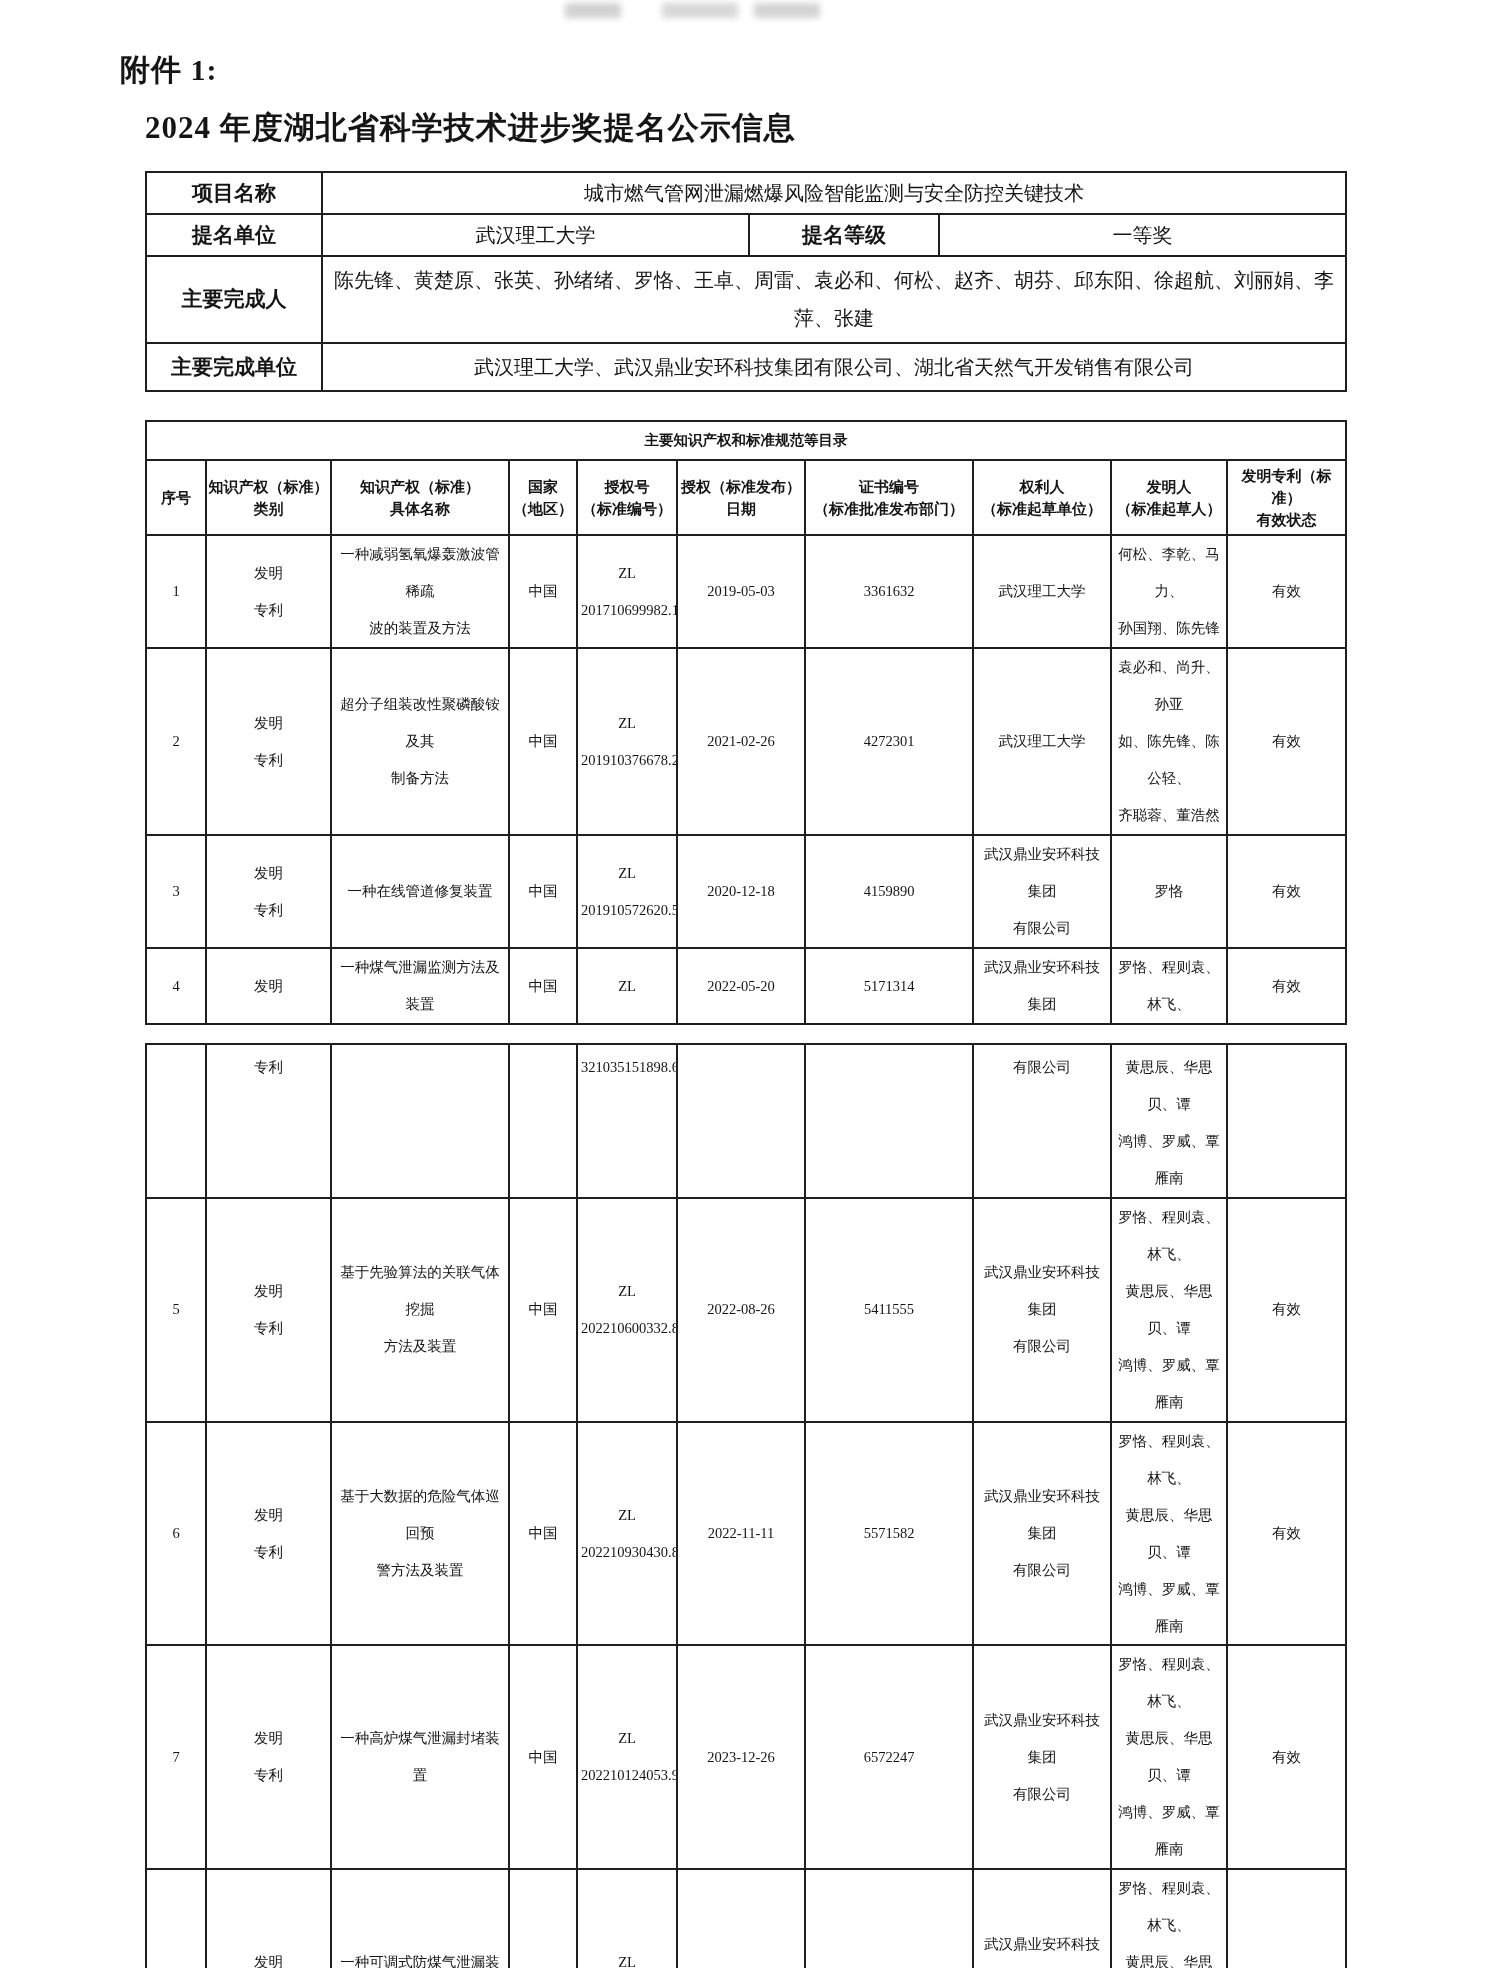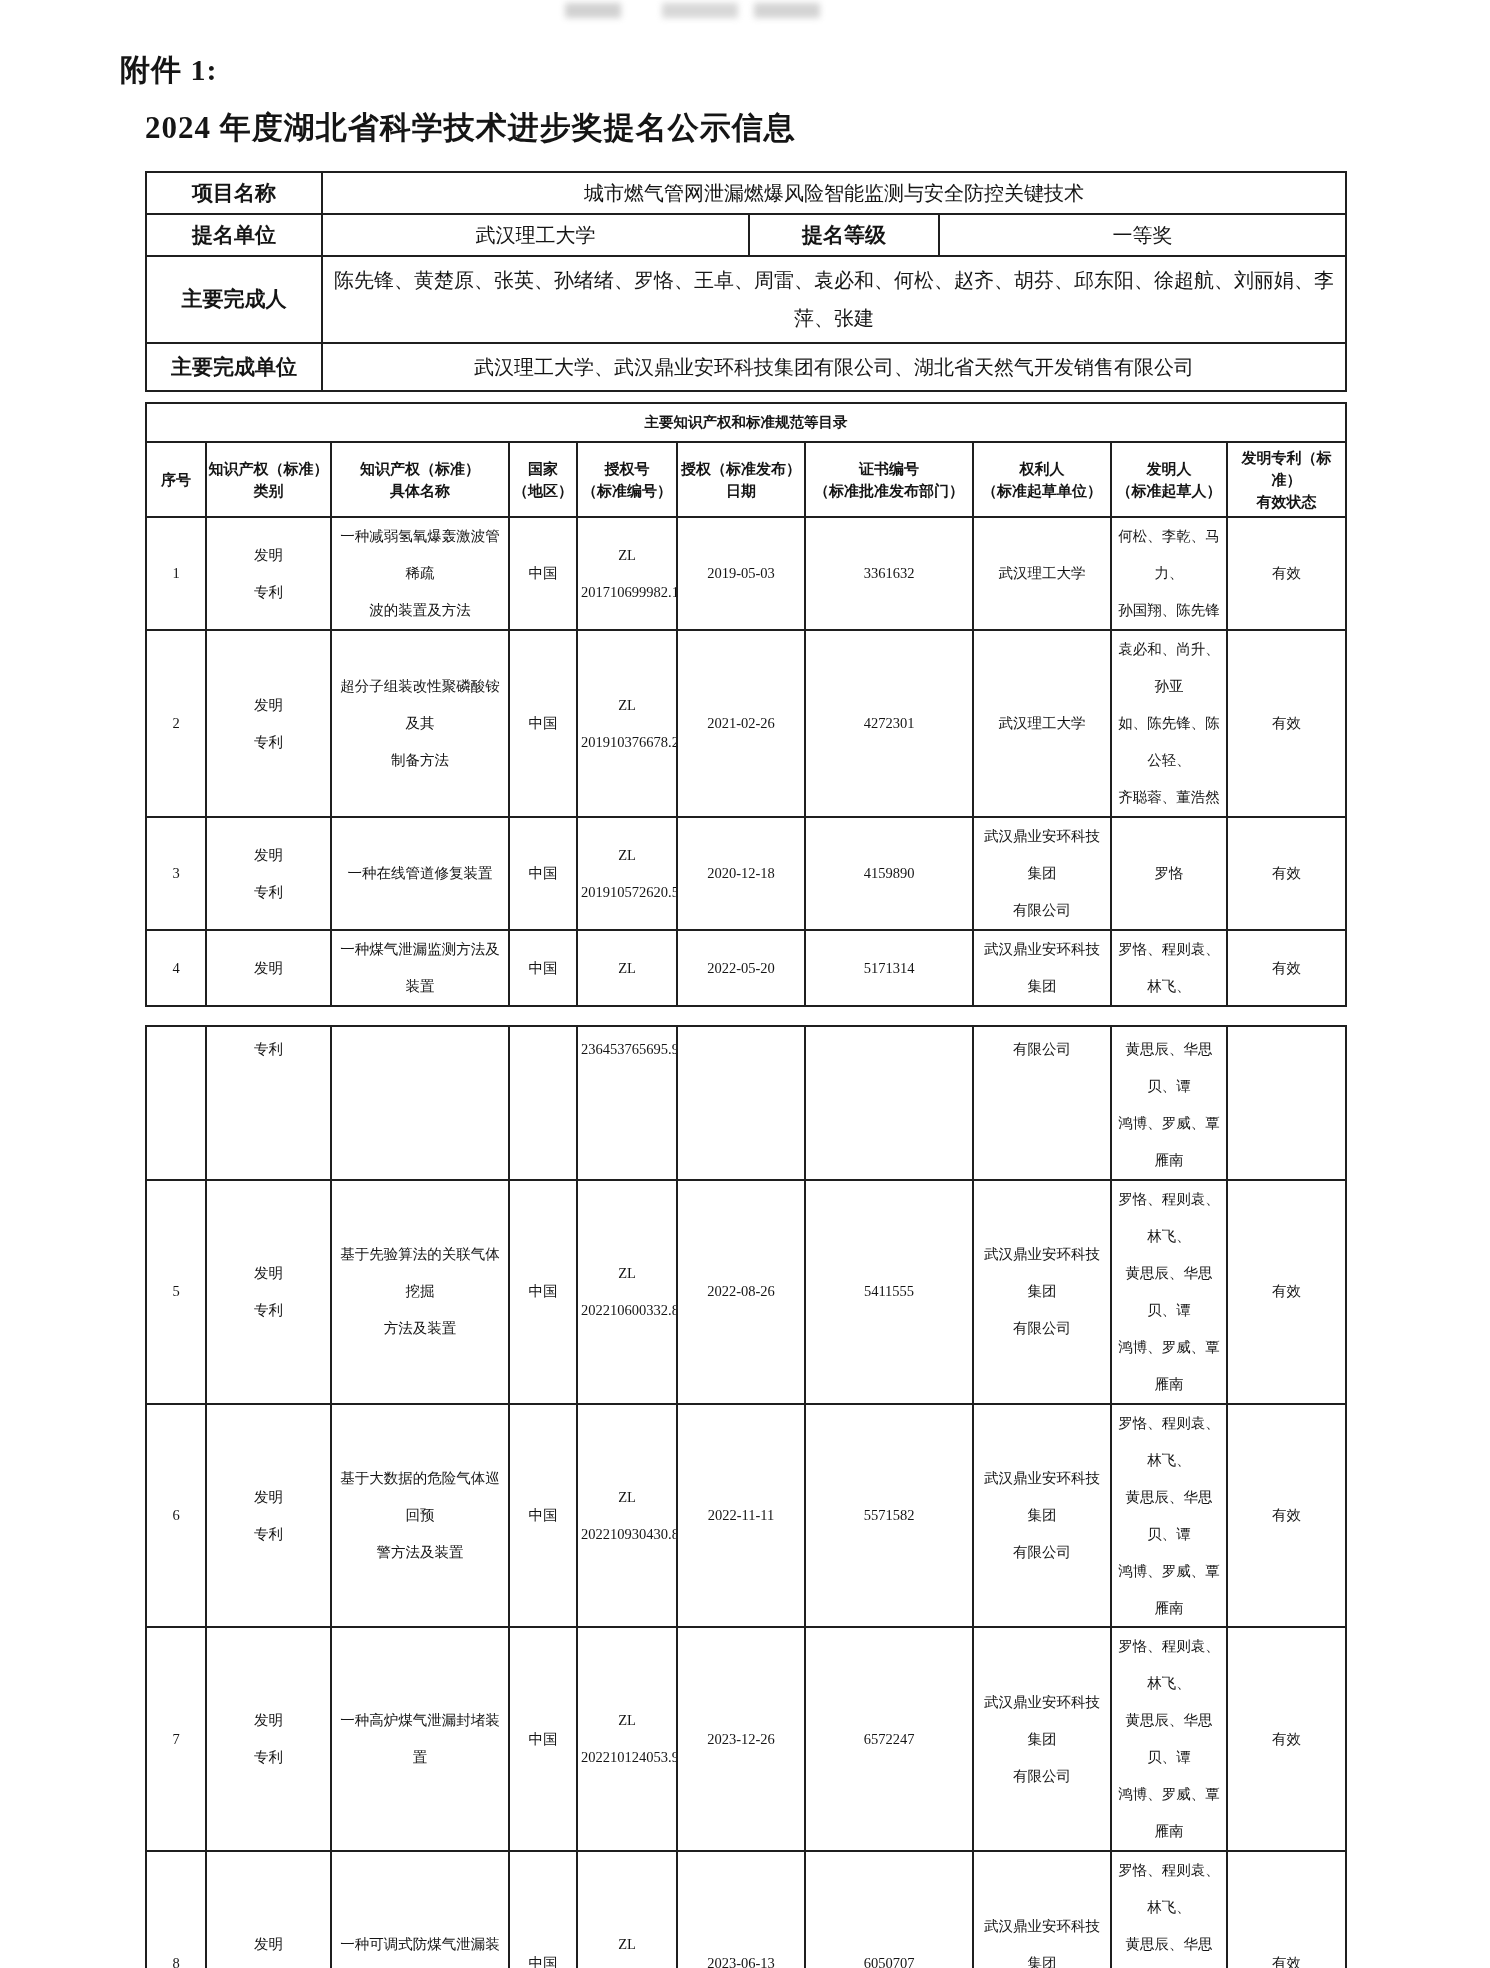--- a/index.html
+++ b/index.html
@@ -40,21 +40,21 @@
     font-family: "Liberation Sans", sans-serif; font-weight: 700;
     font-size: 21px; text-align: center; vertical-align: middle;
   }
   .val { font-size: 20px; vertical-align: middle; margin-top: 8px; }
   .val.center { text-align: center; }
   .val.left { text-align: center; padding: 4px 10px; line-height: 1.92; }
 
   
   .cat-table { margin-top: 0; }
   .cat-table.gapped { margin-top: 18px; }
-  .cat-gap-top { margin-top: 10px; padding-left: 24px; }
+  .cat-gap-top { margin-top: 28px; padding-left: 24px; }
   .section-row td {
     font-family: "Liberation Sans", sans-serif; font-weight: 700;
     font-size: 20px; text-align: center; height: 36px; vertical-align: middle;
   }
   .cat-table th {
     font-family: "Liberation Sans", sans-serif; font-weight: 700;
     font-size: 15px; line-height: 1.45; text-align: center; vertical-align: middle;
     white-space: pre-line; padding: 4px 1px; height: 56px;
   }
   .cat-table td {
@@ -215,21 +215,21 @@
         <col style="width:138px">
       <col style="width:116px">
         <col style="width:119px">
     </colgroup>
     <tbody>
       <tr class="cont" style="height:82px">
         <td></td>
         <td>专利</td>
         <td></td>
         <td></td>
-        <td>236453765695.9</td>
+        <td>321035151898.6</td>
         <td></td>
         <td></td>
         <td>有限公司</td>
         <td>黄思辰、华思贝、谭
 鸿博、罗威、覃雁南</td>
         <td></td>
       </tr>
       <tr style="height:112px">
         <td>5</td>
         <td>发明

